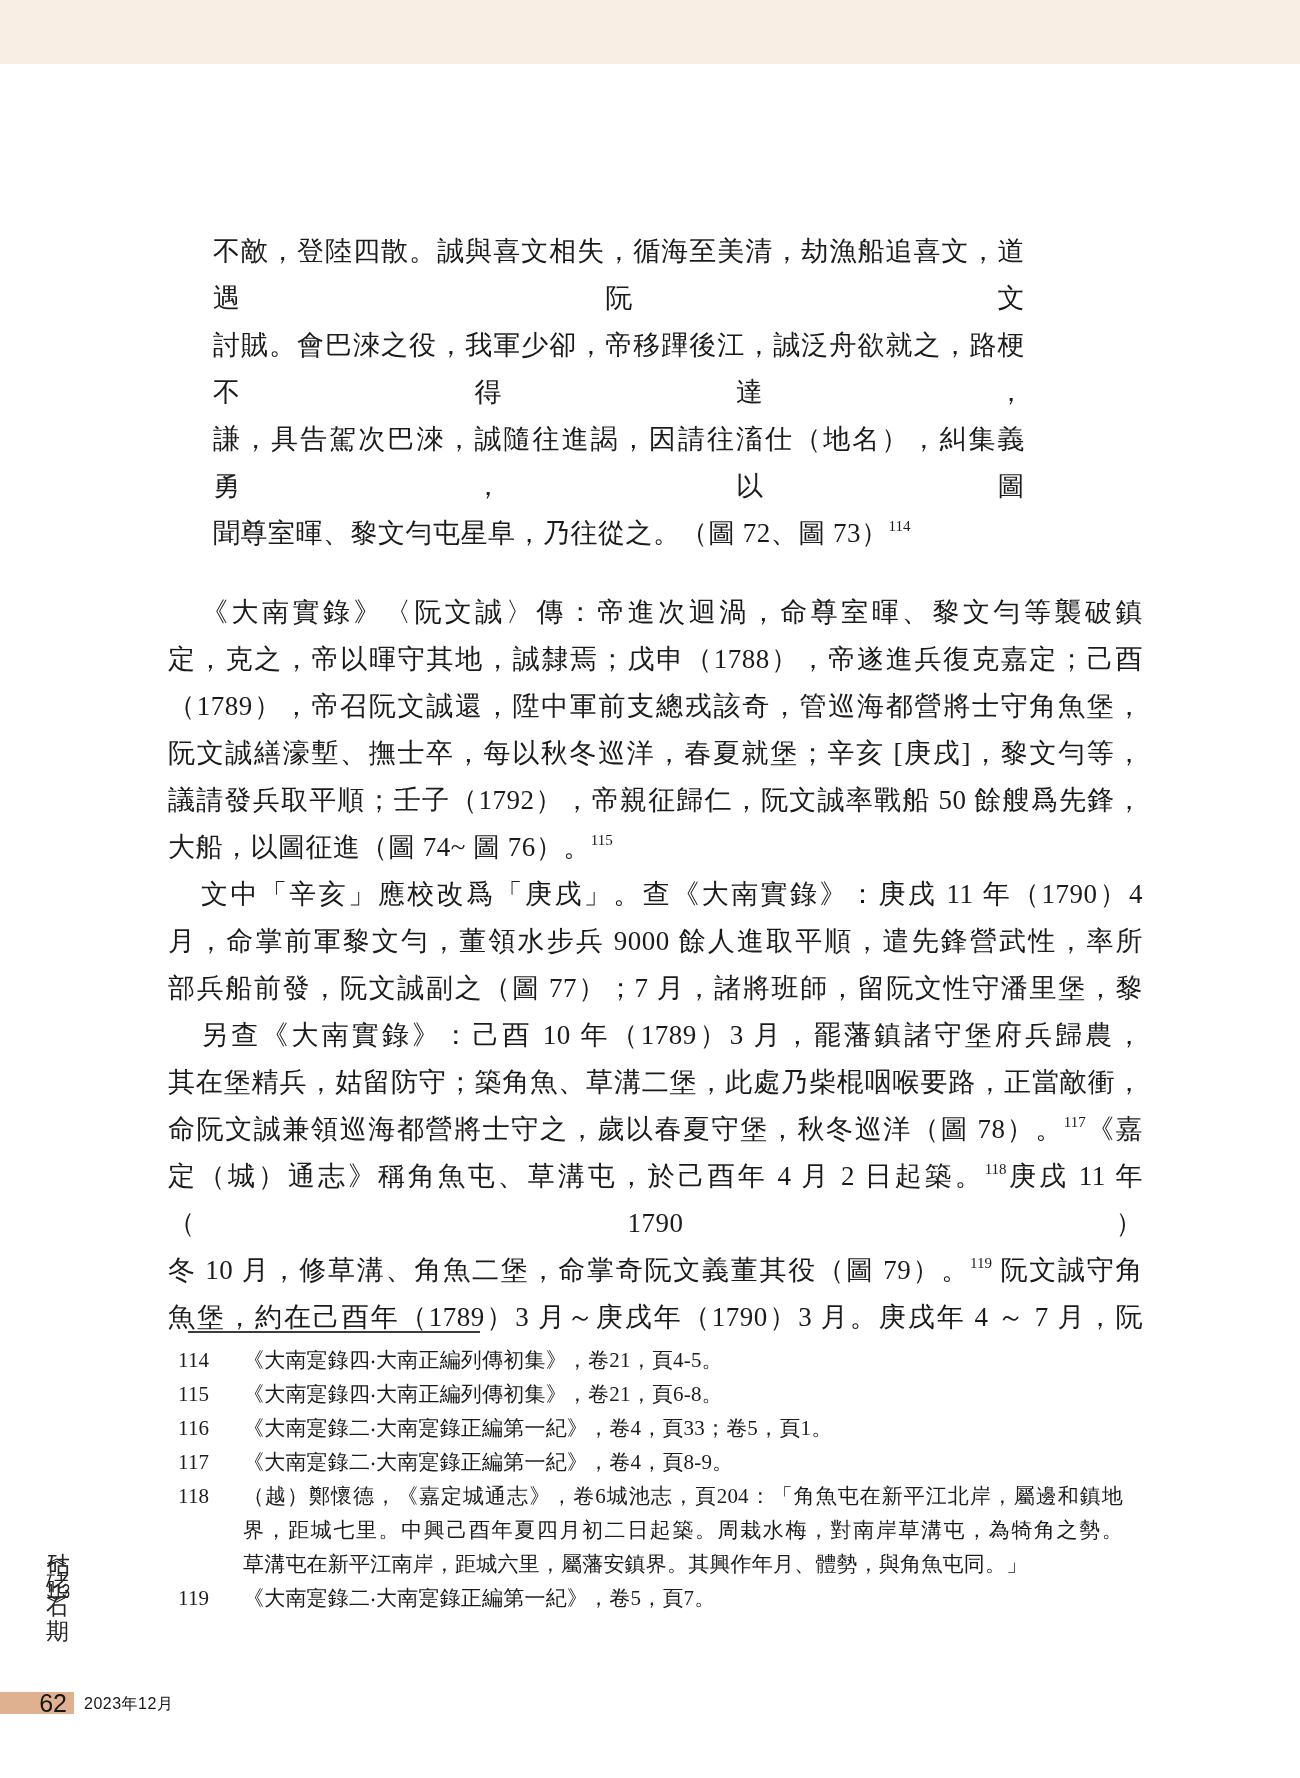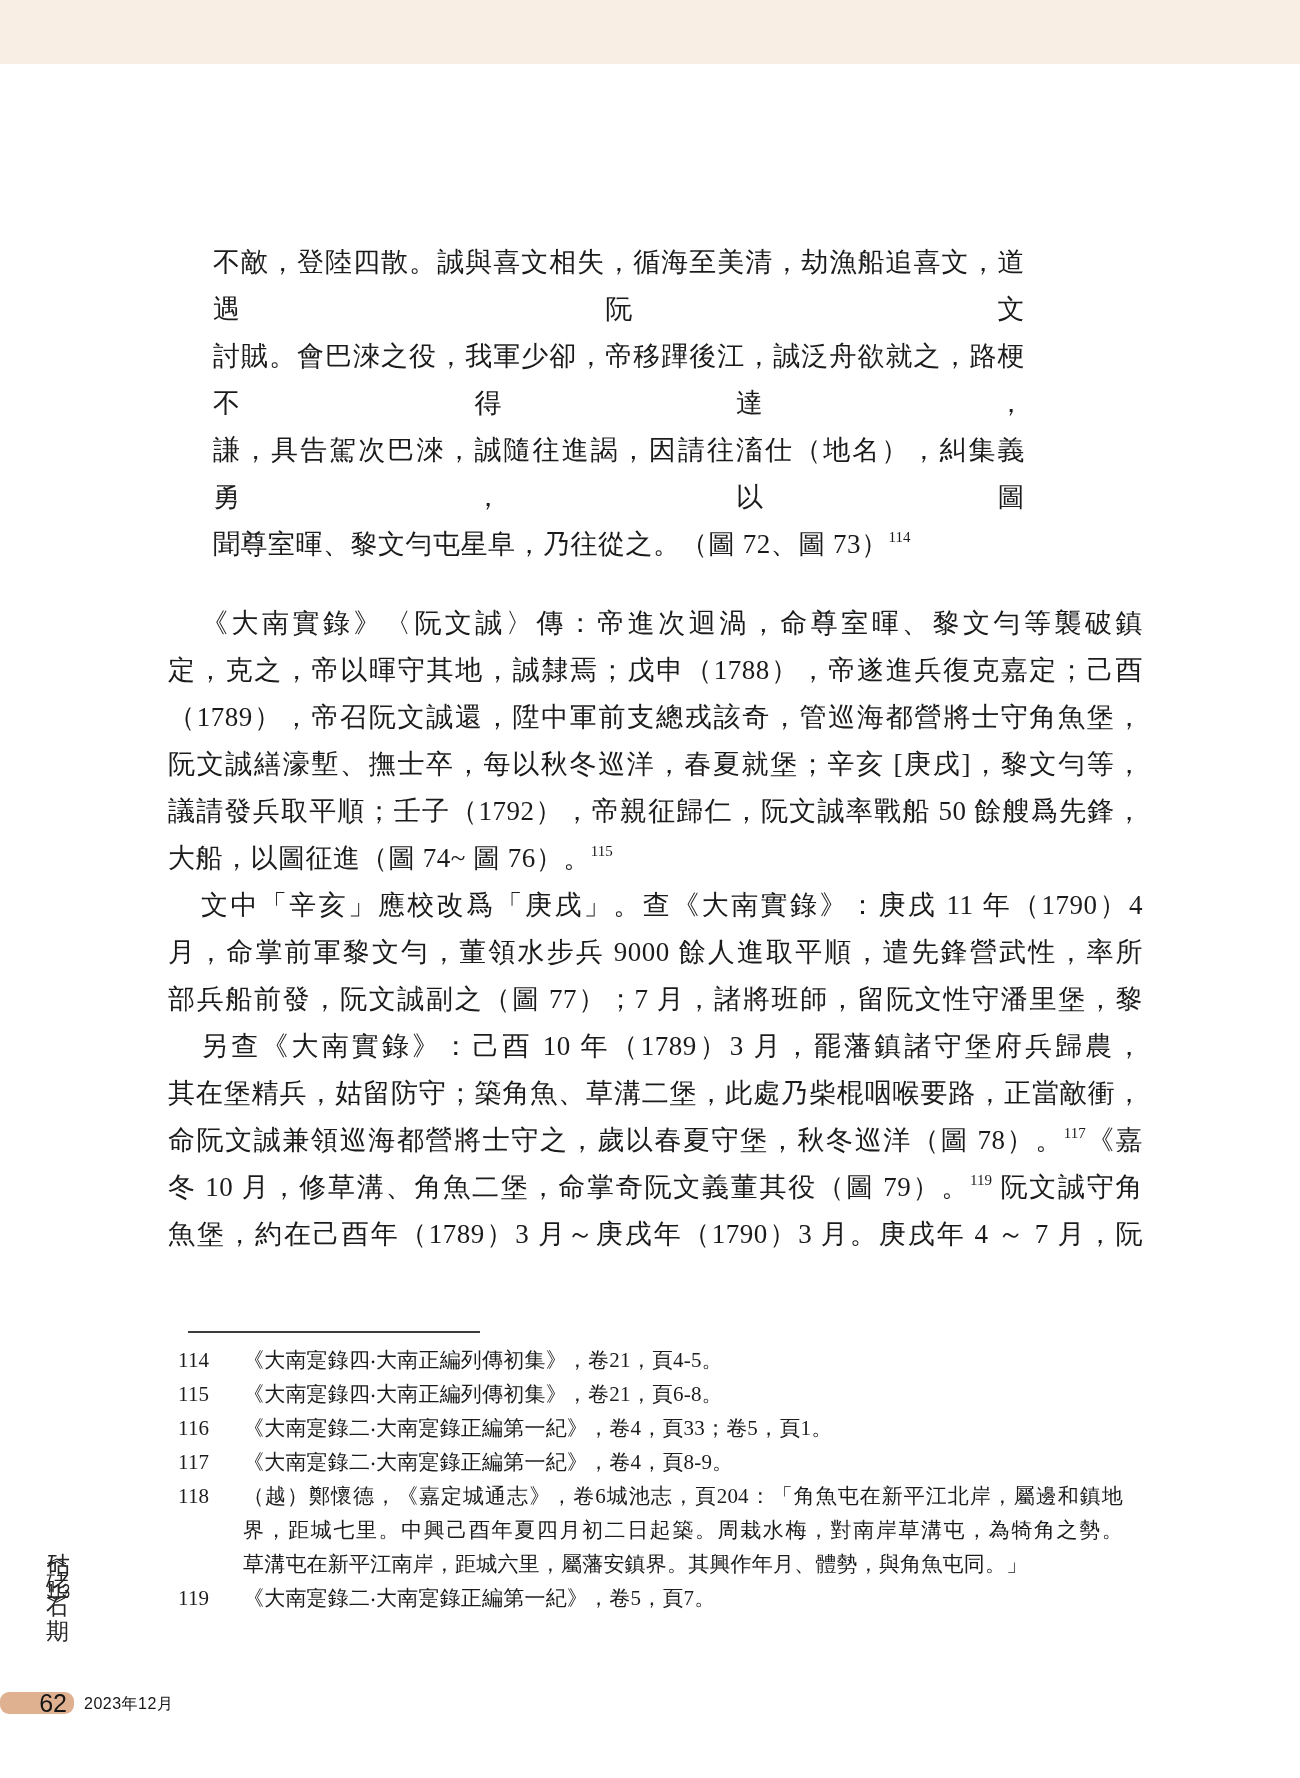--- a/index.html
+++ b/index.html
@@ -13,21 +13,21 @@
   }
   .top-band{
     position:absolute;left:0;top:0;width:1300px;height:64px;
   }
   .main{
     position:absolute;left:168px;top:228px;width:975px;
     font-size:27px;line-height:47px;
     letter-spacing:0.5px;
   }
   .quote{
-    margin:11px 118px 32px 45px;
+    margin:0 118px 32px 45px;
   }
   .para{margin:0;}
   .line{
     text-align:justify;
     text-align-last:justify;
     text-justify:inter-character;
   }
   .line.last{text-align-last:left;}
   .line.indent{text-indent:33px;}
   sup{
@@ -58,21 +58,21 @@
   }
   .journal-vertical .issue-no{
     text-combine-upright:all;
     font-size:21px;
   }
   .page-box{
     position:absolute;left:0;top:1692px;width:74px;height:22px;
     display:flex;align-items:center;justify-content:flex-end;
     padding-right:7px;box-sizing:border-box;
     font-family:"Liberation Sans","DejaVu Sans",sans-serif;
-    font-size:25px;color:#161616;border-radius:9px;
+    font-size:25px;color:#161616;
   }
   .issue-date{
     position:absolute;left:84px;top:1692px;height:22px;line-height:23px;
     font-family:"Liberation Sans","DejaVu Sans",sans-serif;
     font-size:16px;color:#161616;letter-spacing:0.5px;text-align:center;
   }
 </style>
 </head>
 <body>
 
@@ -98,20 +98,21 @@
   <div class="para">
       <div class="line indent">文中「辛亥」應校改爲「庚戌」。查《大南實錄》：庚戌 11 年（1790）4</div>
       <div class="line">月，命掌前軍黎文勻，董領水步兵 9000 餘人進取平順，遣先鋒營武性，率所</div>
       <div class="line">部兵船前發，阮文誠副之（圖 77）；7 月，諸將班師，留阮文性守潘里堡，黎</div>
     </div>
 
   <div class="para">
       <div class="line indent">另查《大南實錄》：己酉 10 年（1789）3 月，罷藩鎮諸守堡府兵歸農，</div>
       <div class="line">其在堡精兵，姑留防守；築角魚、草溝二堡，此處乃柴棍咽喉要路，正當敵衝，</div>
       <div class="line">命阮文誠兼領巡海都營將士守之，歲以春夏守堡，秋冬巡洋（圖 78）。<sup>117</sup>《嘉</div>
+      <div class="line">定（城）通志》稱角魚屯、草溝屯，於己酉年 4 月 2 日起築。<sup>118</sup>庚戌 11 年（1790）</div>
       <div class="line">冬 10 月，修草溝、角魚二堡，命掌奇阮文義董其役（圖 79）。<sup>119</sup> 阮文誠守角</div>
       <div class="line">魚堡，約在己酉年（1789）3 月～庚戌年（1790）3 月。庚戌年 4 ～ 7 月，阮</div>
     </div>
 </div>
 
 <div class="fn-section">
   <div class="fn-rule"></div>
   <div>
       <div class="fn-row">
         <div class="fn-num">114</div>

